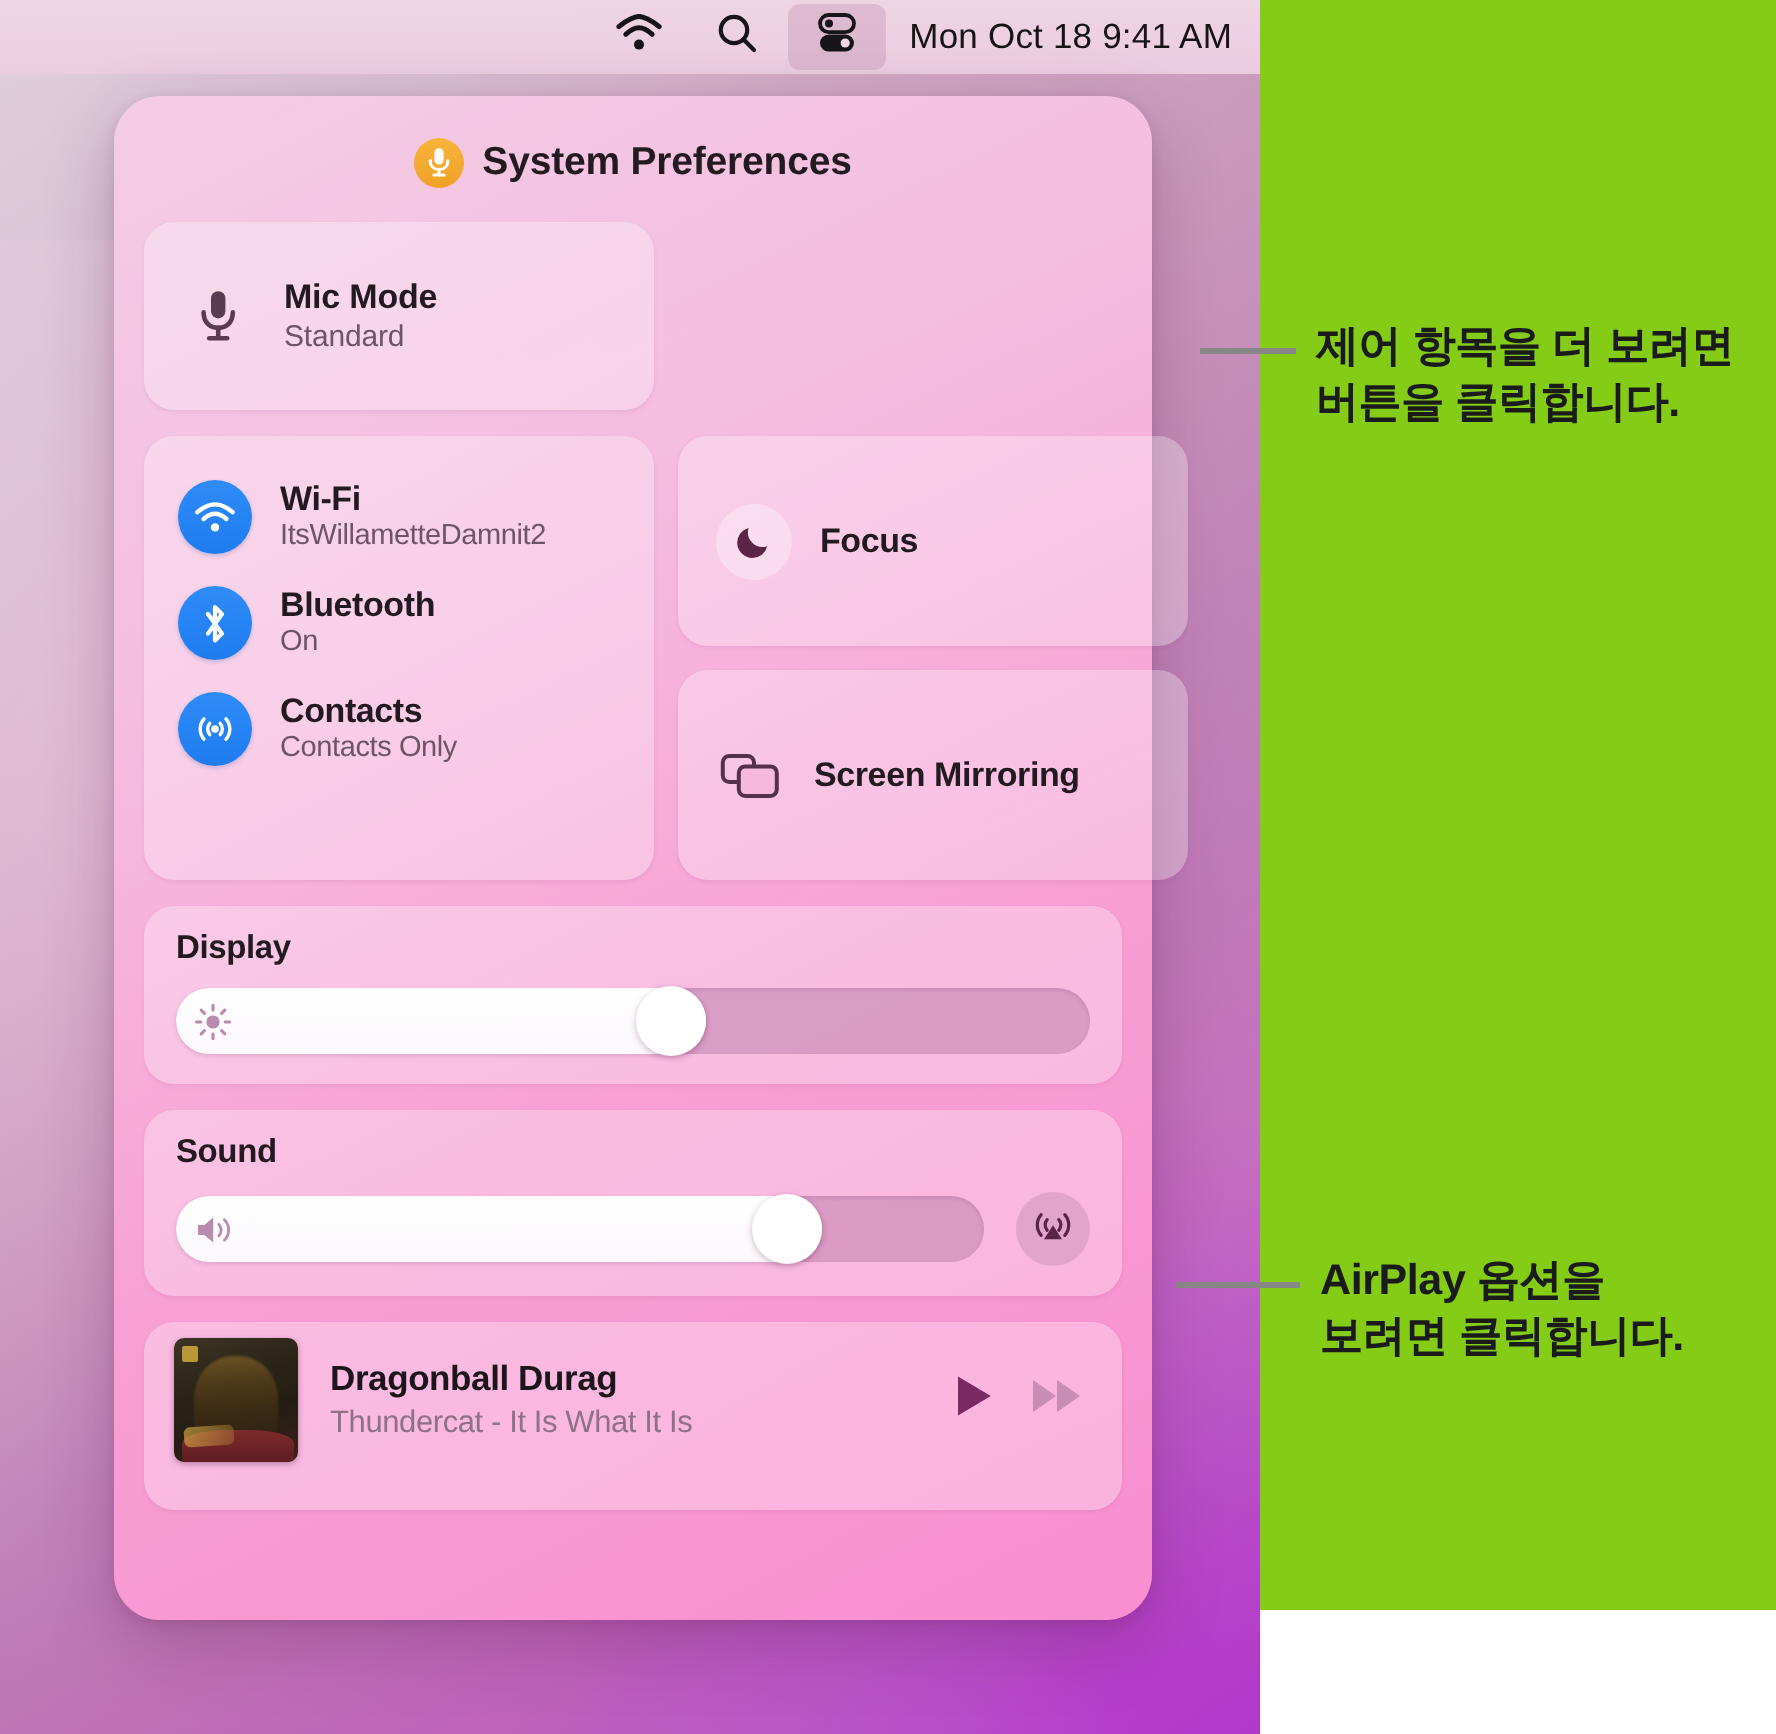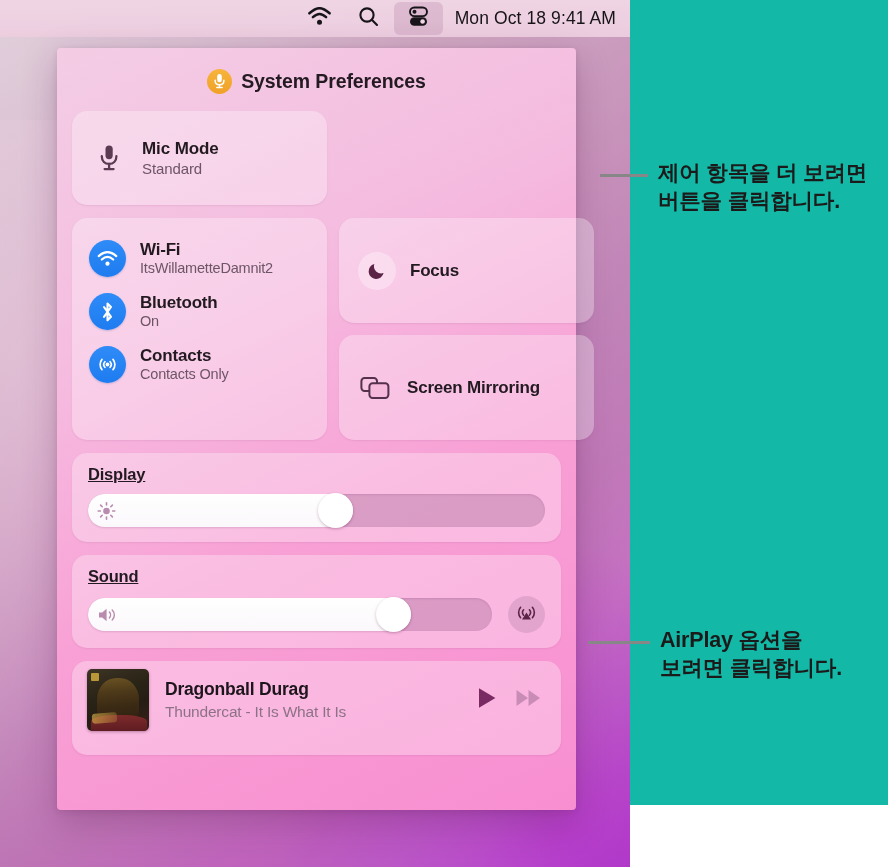--- a/index.html
+++ b/index.html
@@ -4,21 +4,21 @@
 <style>
   * { margin:0; padding:0; box-sizing:border-box; }
 
   html, body {
     width:888px; height:867px;
     overflow:hidden;
     font-family:"Liberation Sans","DejaVu Sans",sans-serif;
     background:#ffffff;
   }
 
-  #root { position:relative; width:888px; height:805px; background:#14b8a6; }
+  #root { position:relative; width:888px; height:805px; background:#84cc16; }
 
   
   .desktop {
     position:absolute; left:0; top:0; width:630px; height:867px;
     overflow:hidden;
     background:
       linear-gradient(145deg,
         #d9c3d2 0%,
         #d4b7cb 12%,
         #cfa8c2 26%,
@@ -62,21 +62,21 @@
     border-radius:6px; height:33px; margin:0 2px;
   }
   .mb-clock {
     font-size:17.5px; color:#171418; letter-spacing:0.1px;
     padding-left:10px; white-space:nowrap;
   }
 
   
   .cc-panel {
     position:absolute; left:57px; top:48px; width:519px; height:762px;
-    border-radius:4px;
+    border-radius:23px;
     background:
       linear-gradient(155deg,
         rgba(244,205,229,0.97) 0%,
         rgba(246,190,225,0.97) 30%,
         rgba(250,160,214,0.97) 62%,
         rgba(250,145,209,0.97) 100%);
     box-shadow:0 12px 34px rgba(90,30,80,0.28), 0 2px 6px rgba(90,30,80,0.14);
     padding:14px 15px 15px 15px;
     display:flex; flex-direction:column; gap:13px;
   }
@@ -133,21 +133,21 @@
   .focus-badge {
     width:38px; height:38px; border-radius:50%; flex:none;
     background:rgba(255,255,255,0.32);
     display:flex; align-items:center; justify-content:center;
   }
   .tile-mirror { height:105px; display:flex; align-items:center; padding-left:21px; gap:17px; }
   .plain-title { font-size:17px; font-weight:bold; color:#221a20; letter-spacing:-0.2px; }
 
   
   .slider-tile { padding:12px 16px 15px 16px; }
-  .slider-label { font-size:16.5px; font-weight:bold; color:#221a20; margin-bottom:10px; letter-spacing:-0.2px;text-decoration:underline; }
+  .slider-label { font-size:16.5px; font-weight:bold; color:#221a20; margin-bottom:10px; letter-spacing:-0.2px; }
   .slider-line { display:flex; align-items:center; gap:16px; }
   .slider {
     position:relative; height:33px; border-radius:17px;
     background:rgba(170,110,155,0.40);
     box-shadow:inset 0 1px 2px rgba(110,50,100,0.16);
     overflow:visible; flex:1;
   }
   .slider-fill {
     position:absolute; left:0; top:0; bottom:0;
     border-radius:17px;

